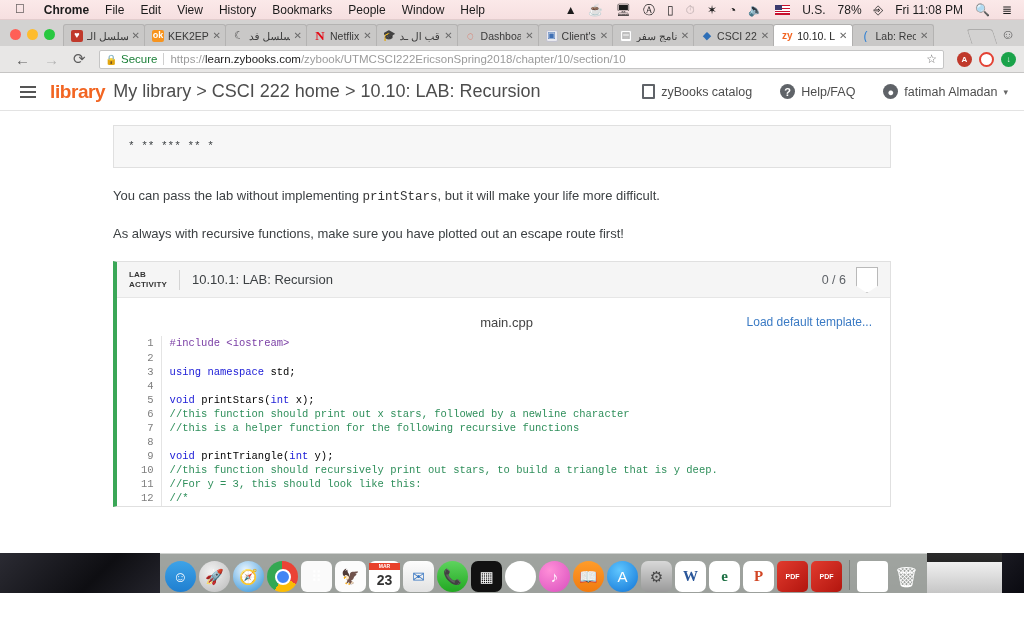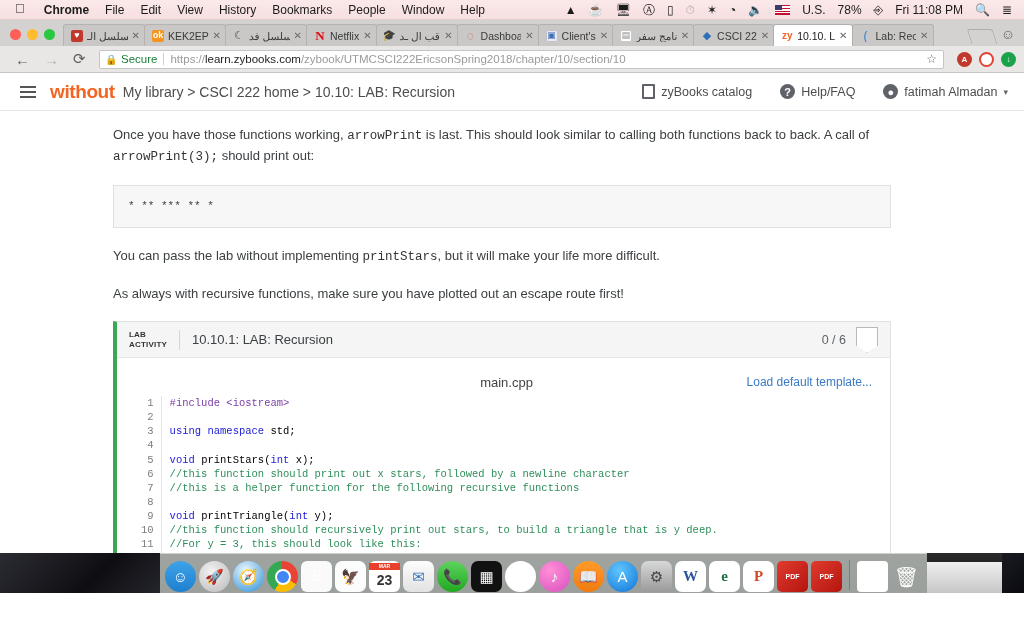--- a/index.html
+++ b/index.html
@@ -116,21 +116,21 @@
   .ext.dl { background:#1aa34a; }
 
   
   .zyheader {
     height: 38px; background: #fff; border-bottom: 1px solid #e3e3e3;
     display: flex; align-items: center; padding: 0 16px;
   }
   .hamburger { display:flex; flex-direction:column; gap:3px; padding: 0 14px 0 4px; }
   .hamburger i { display:block; width:16px; height:2px; background:#555; }
   .zylogo { font-size: 19px; font-weight: bold; color: #f26522; letter-spacing: -0.4px; }
-  .crumb { font-size: 14px; color: #4d4d4d; margin-left: 8px; }
+  .crumb { font-size: 18px; color: #4d4d4d; margin-left: 8px; }
   .zyright { margin-left: auto; display: flex; align-items: center; gap: 28px; font-size: 12.5px; color: #4d4d4d; }
   .zyright .it { display: flex; align-items: center; gap: 6px; }
   .icon-circ {
     width: 15px; height: 15px; border-radius: 50%; background: #5f6368; color:#fff;
     display:flex;align-items:center;justify-content:center;font-size:11px;font-weight:bold;
   }
   .icon-book { width:13px;height:15px;border:2px solid #5f6368;border-radius:1px;}
   .caret { font-size: 9px; color: #666; }
 
   
@@ -337,21 +337,21 @@
   <span class="ext opera"></span>
   <span class="ext dl">↓</span>
 </div>
 
 <div class="zyheader">
   <span class="hamburger">
       <i></i>
       <i></i>
       <i></i>
     </span>
-  <span class="zylogo">without</span>
+  <span class="zylogo">library</span>
   <span class="crumb">My library &gt; CSCI 222 home &gt; 10.10: LAB: Recursion</span>
   <span class="zyright">
     <span class="it">
       <span class="icon-book"></span>
       <span>zyBooks catalog</span>
     </span>
     <span class="it">
       <span class="icon-circ">?</span>
       <span>Help/FAQ</span>
     </span>
@@ -359,24 +359,20 @@
       <span class="icon-circ">●</span>
       <span>fatimah Almadan</span>
       <span class="caret">▾</span>
     </span>
   </span>
 </div>
 
 <div class="page">
   <div class="content">
 
-    <p class="para">
-      <span>Once you have those functions working, </span><code>arrowPrint</code><span> is last. This should look similar to calling both functions back to back. A call of </span><br>
-      <code>arrowPrint(3);</code><span> should print out:</span>
-    </p>
 
     <div class="codebox">*
 **
 ***
 **
 *</div>
 
 
     <p class="para">
       <span>You can pass the lab without implementing </span><code>printStars</code><span>, but it will make your life more difficult.</span>

